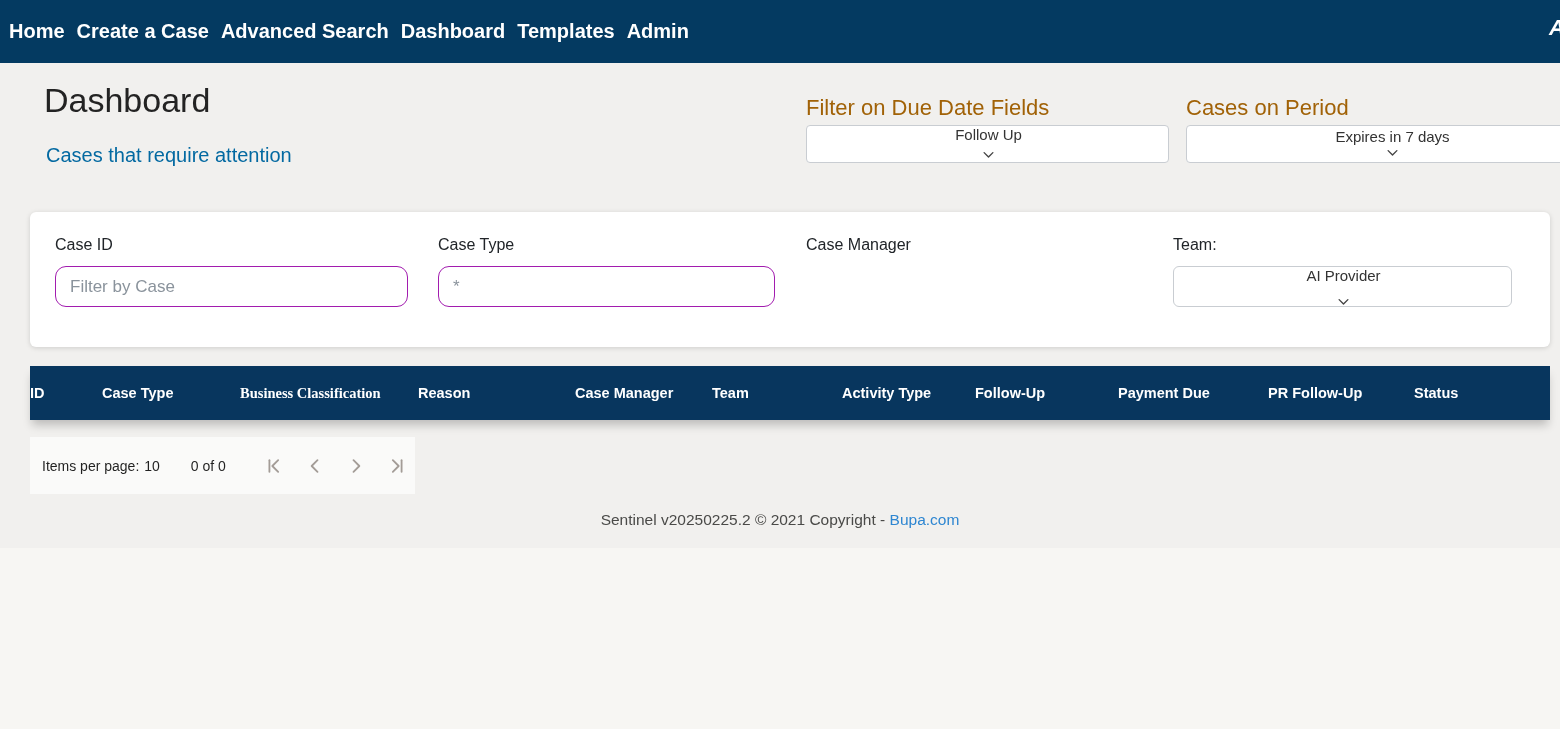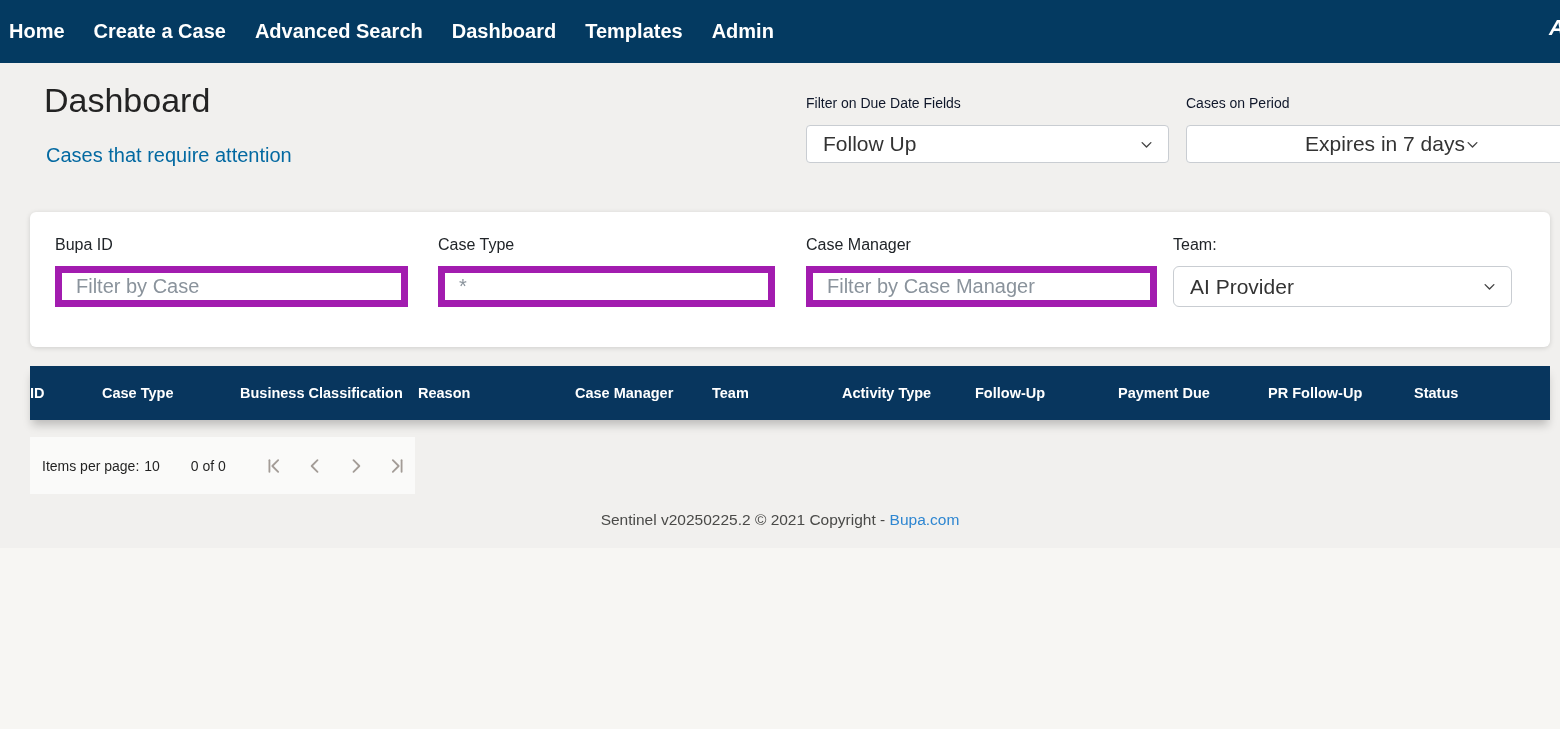--- a/index.html
+++ b/index.html
@@ -4,49 +4,49 @@
 <style>
   * { margin:0; padding:0; box-sizing:border-box; }
   html,body { background:#e9e7e3; }
   .screen {
     position:relative; width:1560px; height:729px; overflow:hidden;
     background:#f7f6f3; font-family:"Liberation Sans", sans-serif;
   }
   
   .navbar {
     position:absolute; top:0; left:0; width:1560px; height:63px;
-    background:#043a61; display:flex; align-items:center; gap:29px;
+    background:#043a61; display:flex; align-items:center; gap:12px;
     padding-left:9px; overflow:hidden;
   }
   .nav-item { color:#ffffff; font-size:20px; font-weight:600; white-space:nowrap; cursor:pointer; }
   .nav-user {
     position:absolute; right:-5px; top:15px; color:#ffffff;
     font-size:22px; font-style:italic; font-weight:600;
   }
   
   .content { position:absolute; top:63px; left:0; width:1560px; height:485px; background:#f1f0ee; }
   .page-title { position:absolute; left:44px; top:18px; font-size:34px; font-weight:500; color:#232323; }
   .page-subtitle { position:absolute; left:46px; top:81px; font-size:20px; font-weight:400; color:#0369a1; }
   
-  .filter-label { position:absolute; font-size:14px; color:#0f172a; }
+  .filter-label { position:absolute; font-size:22px; color:#a16207; }
   .selectbox {
     position:absolute; height:38px; background:#fff; border:1px solid #c9cdd2;
     border-radius:4px; display:flex; align-items:center; justify-content:space-between;
-    padding:0 14px 0 16px; font-size:21px; color:#333; cursor:pointer;
+    padding:0 14px 0 16px; font-size:15px; color:#333; cursor:pointer;flex-direction:column;
   }
   .selectbox svg { flex:0 0 auto; }
   
   .card {
     position:absolute; left:30px; top:149px; width:1520px; height:135px;
     background:#ffffff; border-radius:6px; box-shadow:0 1px 5px rgba(0,0,0,0.15);
   }
   .card .field-label { position:absolute; top:24px; font-size:16px; color:#212529; }
   .card input {
-    position:absolute; top:54px; height:41px; border:7px solid #a21caf; border-radius:0;
-    padding:0 14px; font-size:20px; color:#495057; background:#fff; outline:none;
+    position:absolute; top:54px; height:41px; border:1px solid #a21caf; border-radius:11px;
+    padding:0 14px; font-size:17px; color:#495057; background:#fff; outline:none;
     font-family:"Liberation Sans", sans-serif;
   }
   .card input::placeholder { color:#8a939c; opacity:1; }
   .card input.gray-value { color:#8a939c; }
   .card .selectbox { top:54px; height:41px; border-radius:6px; }
   
   .table-header {
     position:absolute; left:30px; top:303px; width:1520px; height:54px;
     background:#08365e; display:flex; align-items:center;
     box-shadow:0 7px 9px -2px rgba(0,0,0,0.22);
@@ -104,42 +104,41 @@
 
     <div class="filter-label" style="left:1186px; top:32px;">Cases on Period</div>
     <div class="selectbox" style="left:1186px; top:62px; width:411px;justify-content:center;">
       <span>Expires in 7 days</span>
       <svg width="15" height="15" viewBox="0 0 24 24">
           <path d="M5 9l7 7 7-7" fill="none" stroke="#444" stroke-width="2.2" stroke-linecap="round" stroke-linejoin="round"></path>
         </svg>
     </div>
 
     <div class="card">
-      <div class="field-label" style="left:25px;">Bupa ID</div>
+      <div class="field-label" style="left:25px;">Case ID</div>
       <input style="left: 25px; width: 353px;" placeholder="Filter by Case">
 
       <div class="field-label" style="left:408px;">Case Type</div>
       <input class="gray-value" style="left: 408px; width: 337px;" value="*">
 
       <div class="field-label" style="left:776px;">Case Manager</div>
-      <input style="left: 776px; width: 351px;" placeholder="Filter by Case Manager">
 
       <div class="field-label" style="left:1143px;">Team:</div>
       <div class="selectbox" style="left:1143px; width:339px;gap:10px;">
         <span>AI Provider</span>
         <svg width="15" height="15" viewBox="0 0 24 24">
             <path d="M5 9l7 7 7-7" fill="none" stroke="#444" stroke-width="2.2" stroke-linecap="round" stroke-linejoin="round"></path>
           </svg>
       </div>
     </div>
 
     <div class="table-header">
       <div class="th-cell" style="width:72px;">ID</div>
       <div class="th-cell" style="width:138px;">Case Type</div>
-      <div class="th-cell" style="width:178px;">Business Classification</div>
+      <div class="th-cell" style="width:178px;font-family:Liberation Serif, serif;">Business Classification</div>
       <div class="th-cell" style="width:157px;">Reason</div>
       <div class="th-cell" style="width:137px;">Case Manager</div>
       <div class="th-cell" style="width:130px;">Team</div>
       <div class="th-cell" style="width:133px;">Activity Type</div>
       <div class="th-cell" style="width:143px;">Follow-Up</div>
       <div class="th-cell" style="width:150px;">Payment Due</div>
       <div class="th-cell" style="width:146px;">PR Follow-Up</div>
       <div class="th-cell" style="width:136px;">Status</div>
     </div>
 

